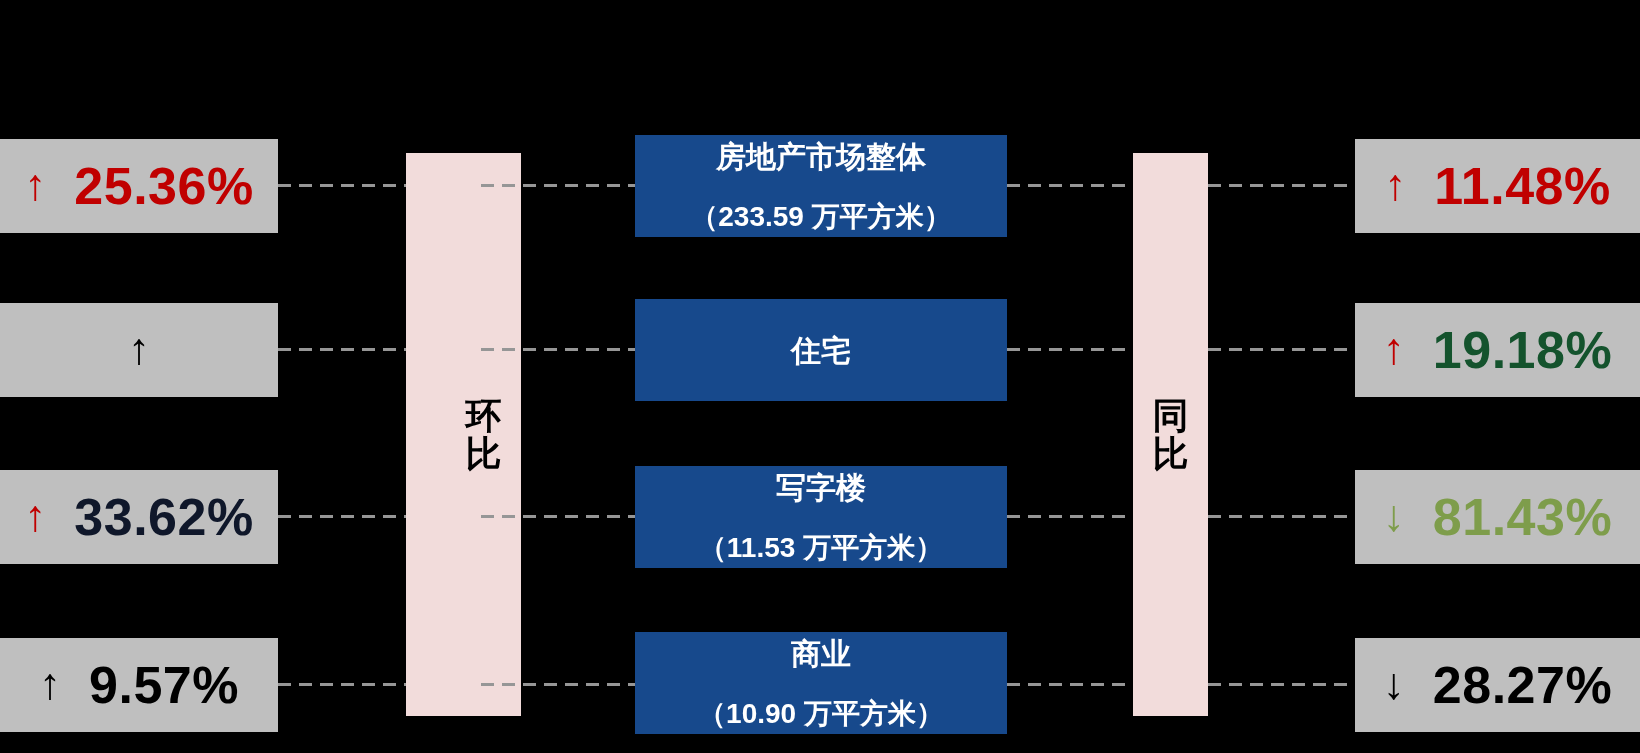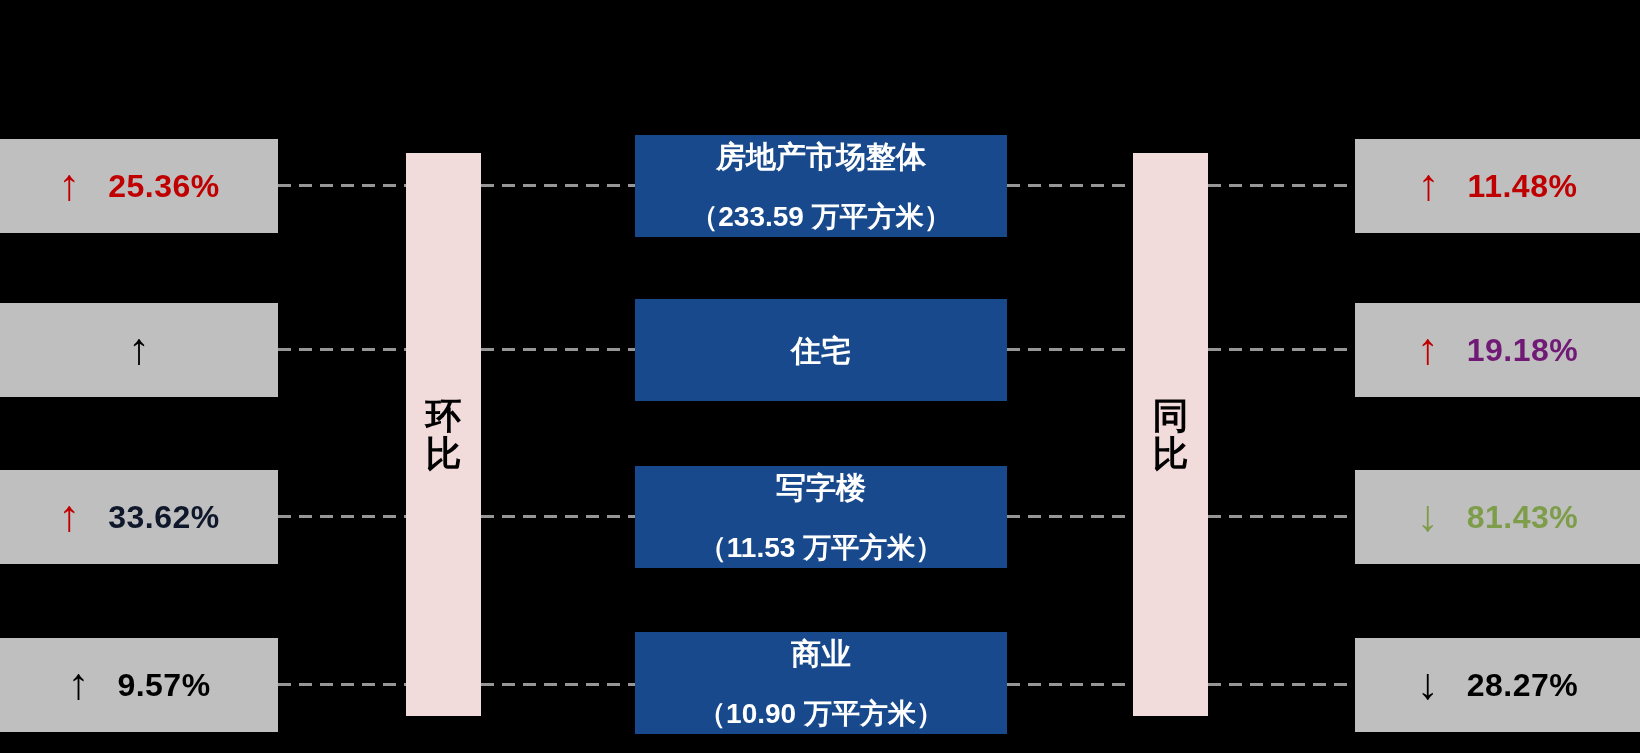--- a/index.html
+++ b/index.html
@@ -19,21 +19,21 @@
   .stat-box{
     position:absolute;height:94px;
     background:#BFBFBF;
     display:flex;align-items:center;justify-content:center;gap:28px;
   }
   .stat-box .arrow{
     font-size:44px;font-weight:400;line-height:1;
     transform:translateY(-1px);
   }
   .stat-box .pct{
-    font-size:32px;font-weight:700;line-height:1;letter-spacing:0.5px;
+    font-size:52px;font-weight:700;line-height:1;letter-spacing:0.5px;
   }
   .stat-left{left:0;width:278px;}
   .stat-right{left:1355px;width:285px;}
   
   .cat-box{
     position:absolute;left:635px;width:372px;height:102px;
     background:#17498C;color:#fff;
     display:flex;flex-direction:column;align-items:center;justify-content:center;
     text-align:center;
   }
@@ -51,21 +51,21 @@
     text-align:center;
     color:#000;
     font-size:36px;font-weight:700;line-height:1.05;
   }
 </style>
 </head>
 <body>
 
 <div class="stage">
 
-  <div class="pink-bar" style="left:406px;">
+  <div class="pink-bar" style="left:406px;padding-left:40px;">
     <div class="bar-label">环比</div>
   </div>
   <div class="pink-bar" style="left:1133px;">
     <div class="bar-label">同比</div>
   </div>
 
   <div class="dash" style="left:278px;top:184px;width:128px;"></div>
   <div class="dash" style="left:481px;top:184px;width:154px;"></div>
   <div class="dash" style="left:1007px;top:184px;width:126px;"></div>
   <div class="dash" style="left:1208px;top:184px;width:147px;"></div>
@@ -87,21 +87,21 @@
   <div class="dash" style="left:1007px;top:348px;width:126px;"></div>
   <div class="dash" style="left:1208px;top:348px;width:147px;"></div>
   <div class="stat-box stat-left" style="top:303px;">
     <span class="arrow" style="color: rgb(0, 0, 0);">↑</span>
   </div>
   <div class="cat-box" style="top:299px;">
     <div class="cat">住宅</div>
   </div>
   <div class="stat-box stat-right" style="top:303px;">
     <span class="arrow" style="color: rgb(192, 0, 0);">↑</span>
-    <span class="pct" style="color: #701a75;">19.18%</span>
+    <span class="pct" style="color: #14532d;">19.18%</span>
   </div>
 
   <div class="dash" style="left:278px;top:515px;width:128px;"></div>
   <div class="dash" style="left:481px;top:515px;width:154px;"></div>
   <div class="dash" style="left:1007px;top:515px;width:126px;"></div>
   <div class="dash" style="left:1208px;top:515px;width:147px;"></div>
   <div class="stat-box stat-left" style="top:470px;">
     <span class="arrow" style="color: rgb(192, 0, 0);">↑</span>
     <span class="pct" style="color: #0f172a; text-align: right;">33.62%</span>
   </div>

